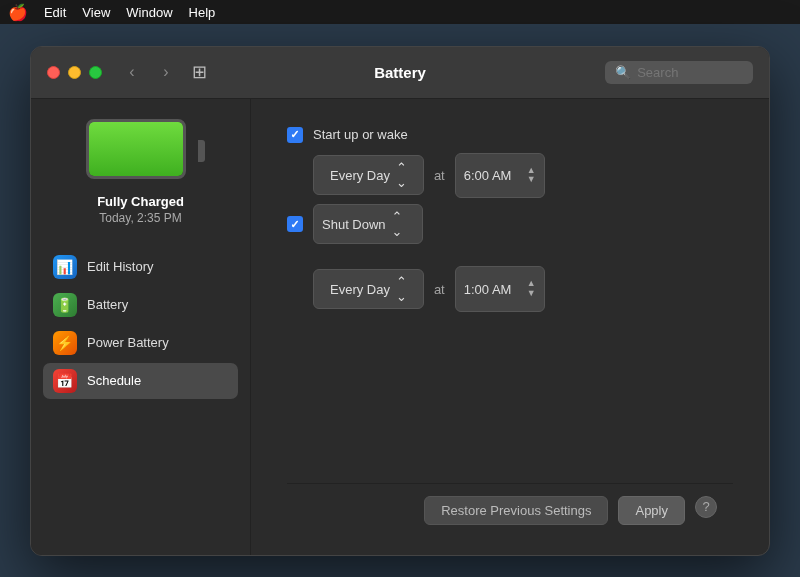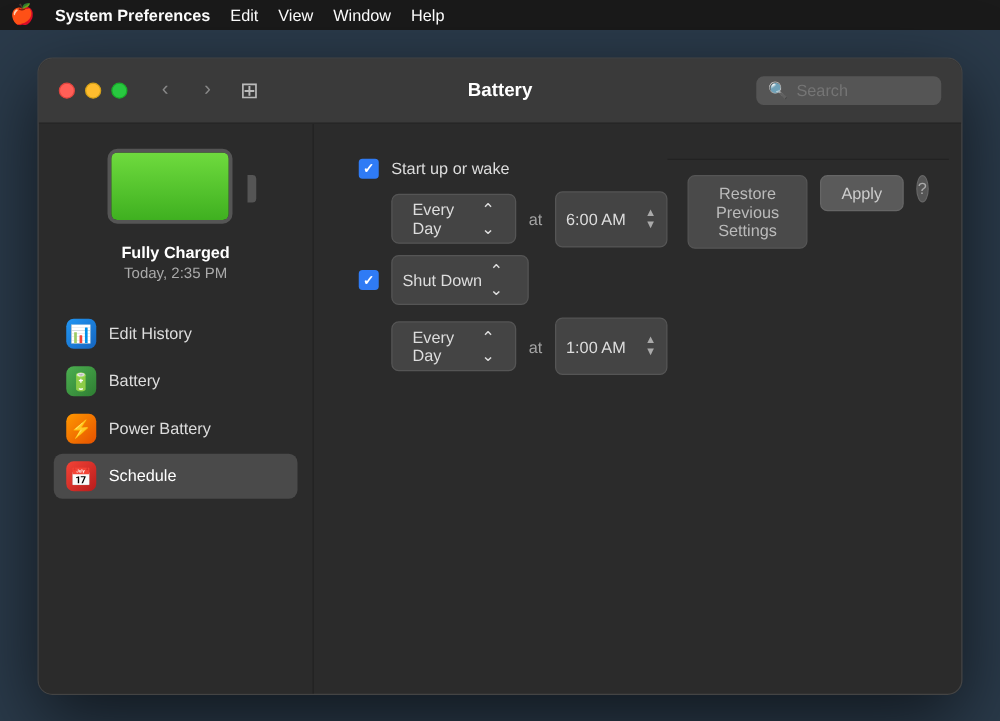--- a/index.html
+++ b/index.html
@@ -240,21 +240,21 @@
     .icon-usage { background: linear-gradient(135deg, #2196F3, #1565C0); }
     .icon-battery { background: linear-gradient(135deg, #4CAF50, #2E7D32); }
     .icon-power { background: linear-gradient(135deg, #FF9800, #E65100); }
     .icon-schedule { background: linear-gradient(135deg, #f44336, #b71c1c); }
 
     
     .main-content {
       flex: 1;
       padding: 28px 36px 16px 36px;
       display: flex;
-      flex-direction: row;
+      flex-direction: column;
       color: #ddd;
     }
 
     .schedule-section {
       flex: 1;
     }
 
     .row-item {
       display: flex;
       align-items: center;
@@ -346,21 +346,21 @@
       color: #aaa;
       margin-left: 26px;
       margin-bottom: 20px;
       line-height: 1.5;
     }
 
     .shutdown-row {
       display: flex;
       align-items: center;
       gap: 10px;
-      margin-bottom: 10px;
+      margin-bottom: 22px;
     }
     .shutdown-select {
       display: flex;
       align-items: center;
       background: #444;
       border: 1px solid #555;
       border-radius: 6px;
       padding: 4px 8px;
       gap: 4px;
       cursor: pointer;
@@ -412,21 +412,20 @@
       display: flex;
       align-items: center;
       justify-content: center;
     }
   </style>
 </head>
 <body>
 
 <div class="menubar">
   <span class="menubar-apple">🍎</span>
-  <span class="menubar-item bold">System Preferences</span>
   <span class="menubar-item">Edit</span>
   <span class="menubar-item">View</span>
   <span class="menubar-item">Window</span>
   <span class="menubar-item">Help</span>
 </div>
 
 <div class="window-wrapper">
   <div class="window">
 
     <div class="titlebar">

